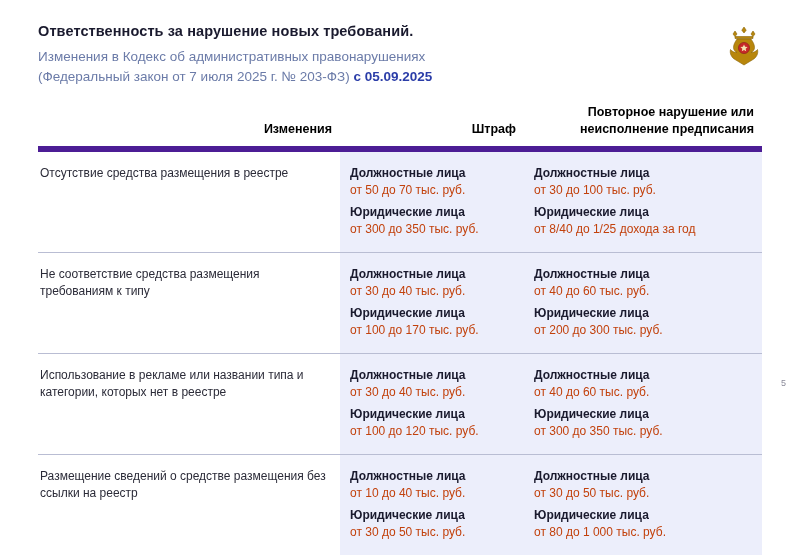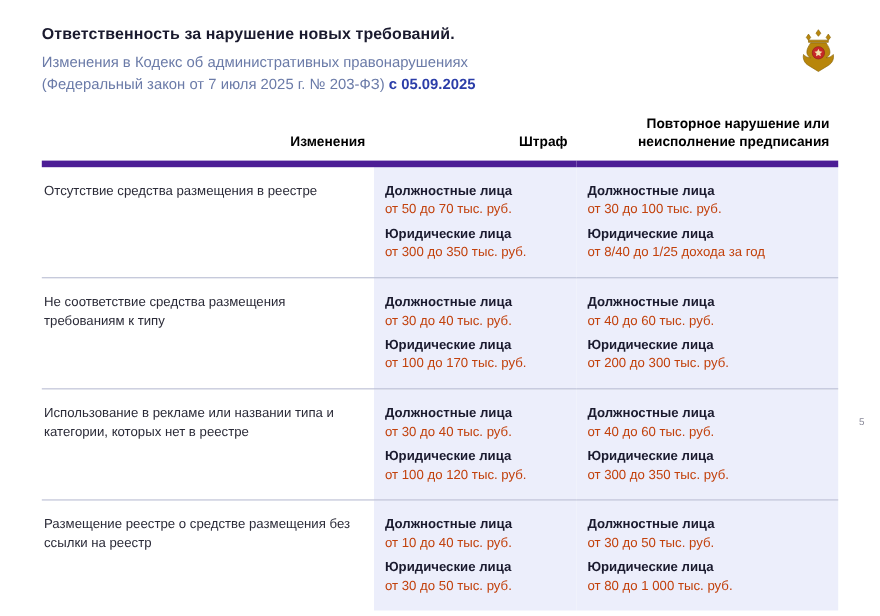--- a/index.html
+++ b/index.html
@@ -218,21 +218,21 @@
             <div class="row-value">от 40 до 60 тыс. руб.</div>
           </div>
           <div class="pair">
             <div class="row-label">Юридические лица</div>
             <div class="row-value">от 300 до 350 тыс. руб.</div>
           </div>
         </td>
       </tr>
 
       <tr>
-        <td class="col-desc">Размещение реестре о средстве размещения без ссылки на реестр</td>
+        <td class="col-desc">Размещение сведений о средстве размещения без ссылки на реестр</td>
         <td class="tinted">
           <div class="pair">
             <div class="row-label">Должностные лица</div>
             <div class="row-value">от 10 до 40 тыс. руб.</div>
           </div>
           <div class="pair">
             <div class="row-label">Юридические лица</div>
             <div class="row-value">от 30 до 50 тыс. руб.</div>
           </div>
         </td>

